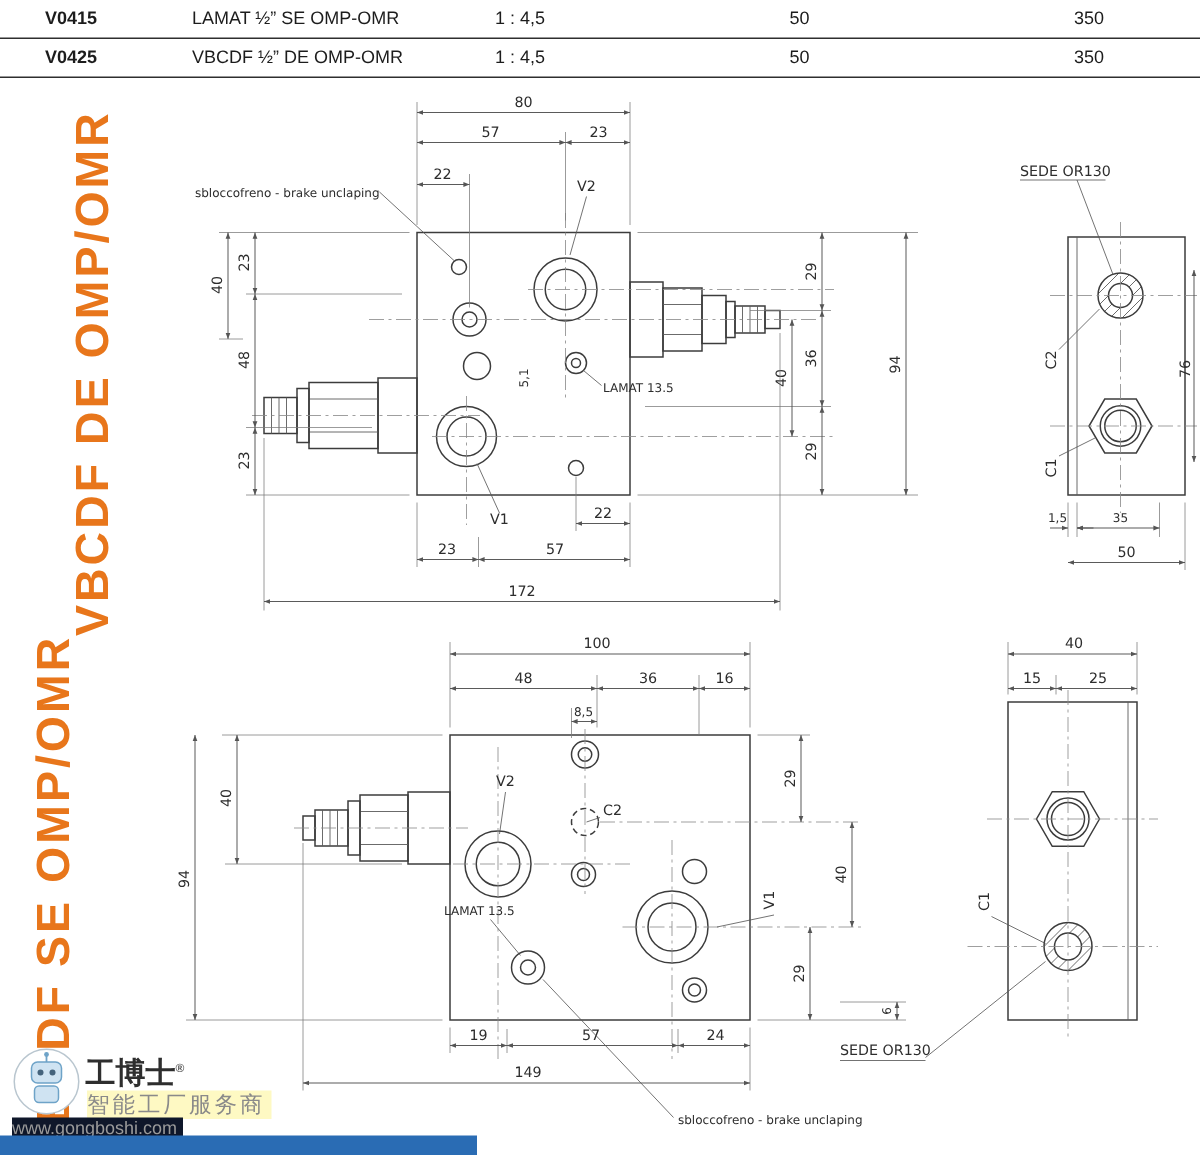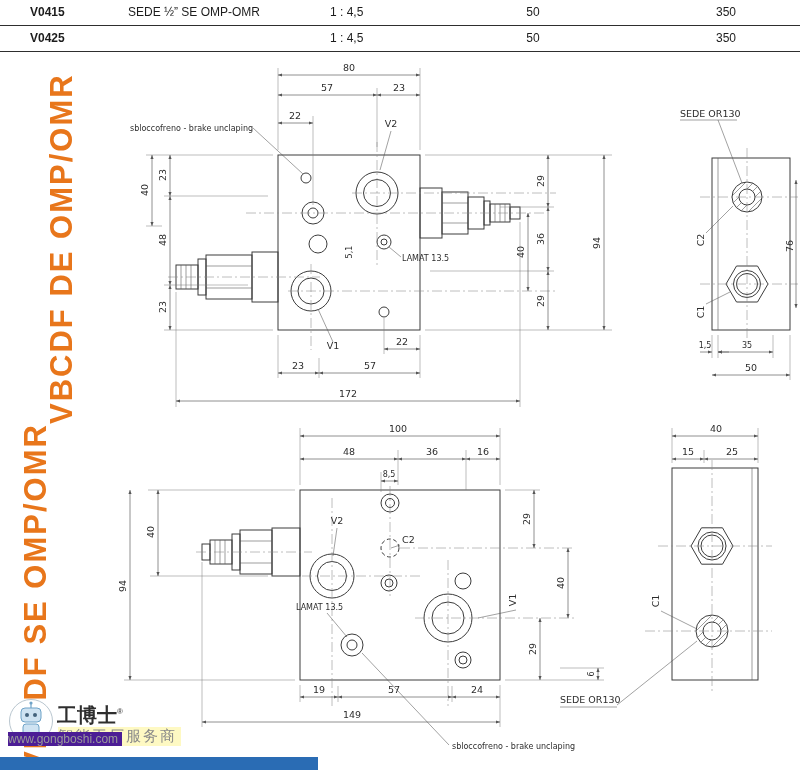--- a/index.html
+++ b/index.html
@@ -31,38 +31,39 @@
   .dtx{font:9.5px "DejaVu Sans",sans-serif;fill:#2d2d2d;}
   .dts{font:8px "DejaVu Sans",sans-serif;fill:#2d2d2d;}
   .am{text-anchor:middle;}
   .as{text-anchor:start;}
   
   .wm{position:absolute;left:0;top:696px;width:320px;height:74px;z-index:4;text-align:center;}
   .wm-logo{position:absolute;left:8px;top:2px;}
   .wm-brand{position:absolute;left:57px;top:6px;font-size:20px;font-weight:bold;color:#2e2e2e;background:#fff;padding-right:4px;}
   .wm-brand sup{font-size:8px;color:#555;}
   .wm-tag{position:absolute;left:58px;top:31px;font-size:15px;letter-spacing:2px;color:#8a8a8a;background:#fef9c3;padding-right:4px;}
-  .wm-url{position:absolute;left:8px;top:36px;font-size:12px;color:#9a9a9a;background:#4c1d95;padding:0 4px 0 0;}
+  .wm-url{position:absolute;left:8px;top:49px;font-size:12px;color:#9a9a9a;background:#0f172a;padding:0 4px 0 0;}
   .wm-bar{position:absolute;left:0;top:61px;width:318px;height:13px;background:#2A6CB4;}
 </style>
 </head>
 <body>
 
 <div class="page">
 
   <div class="toptable">
     <div class="trow">
       <span class="c-code">V0415</span>
-      <span class="c-desc">SEDE ½” SE OMP-OMR</span>
+      <span class="c-desc">LAMAT ½” SE OMP-OMR</span>
       <span class="c-ratio">1 : 4,5</span>
       <span class="c-p">50</span>
       <span class="c-q">350</span>
     </div>
     <div class="trow">
       <span class="c-code">V0425</span>
+      <span class="c-desc">VBCDF ½” DE OMP-OMR</span>
       <span class="c-ratio">1 : 4,5</span>
       <span class="c-p">50</span>
       <span class="c-q">350</span>
     </div>
   </div>
 
   <div class="vtitle" style="left:44px;top:424px;">VBCDF DE OMP/OMR</div>
   <div class="vtitle" style="left:18px;top:772px;">VBCDF SE OMP/OMR</div>
 
   <svg class="draw" width="800" height="770" viewBox="0 0 800 770">

